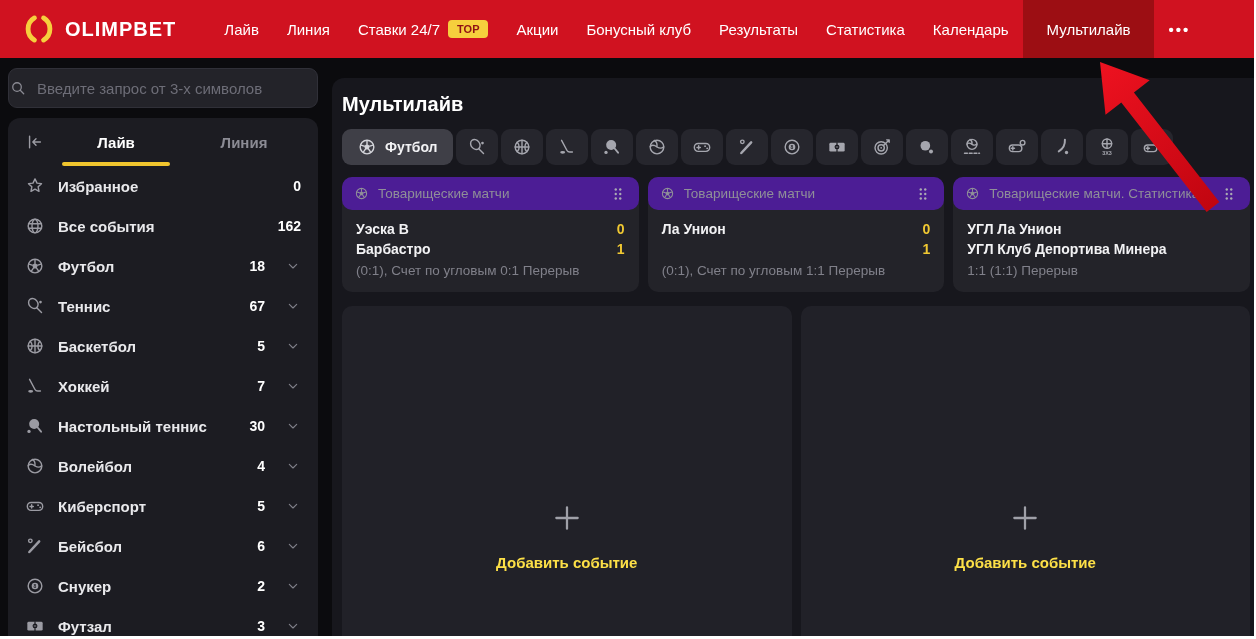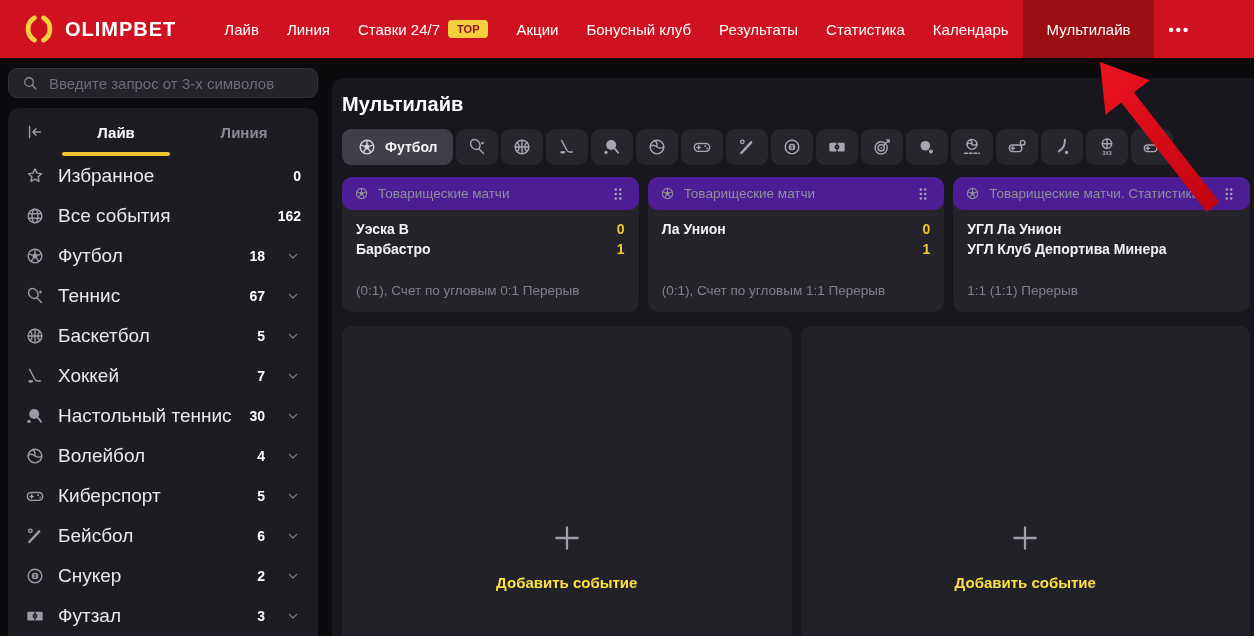--- a/index.html
+++ b/index.html
@@ -16,56 +16,56 @@
   .logo-mark{ width:34px; height:34px; color:#f6cf3d; }
   .logo-text{ font-size:20px; font-weight:800; letter-spacing:1px; color:#fff; }
   .nav-item{ display:flex; align-items:center; gap:8px; padding:0 14px; font-size:15px; font-weight:500; cursor:pointer; white-space:nowrap; }
   .nav-item.active{ background:#9c0e13; padding:0 24px; }
   .nav-item.more{ font-weight:800; letter-spacing:2px; font-size:15px; }
   .nav-badge{ background:#f6cf3d; color:#8f1014; font-size:11px; font-weight:700; padding:3px 9px; border-radius:4px; }
   
   .content{ display:flex; height:581px; padding-top:10px; }
   
   .sidebar{ width:318px; flex-shrink:0; display:flex; flex-direction:column; }
-  .searchbox{ height:30px; margin-left:8px; background:#232329; border:1px solid #303038; border-radius:9px;
-    display:flex; align-items:center; gap:10px; padding:0 12px; }
+  .searchbox{ height:40px; margin-left:8px; background:#232329; border:1px solid #303038; border-radius:9px;
+    display:flex; align-items:center; gap:10px; padding:0 0; }
   .searchbox .sicon{ width:18px; height:18px; color:#8a8a93; flex-shrink:0; }
   .searchbox input{ flex:1; background:transparent; border:none; outline:none; color:#e8e8ea; font-size:15px; font-family:"Liberation Sans", sans-serif;}
   .searchbox input::placeholder{ color:#6d6d77; }
   .side-panel{ margin-left:8px; margin-top:10px; background:#1c1c22; border-radius:12px 12px 0 0; flex:1; overflow:hidden; }
   .tabbar{ height:48px; display:flex; align-items:stretch; padding:0 10px; }
   .collapse-btn{ width:34px; display:flex; align-items:center; justify-content:center; color:#9b9ba3; cursor:pointer; background:none; border:none; }
   .collapse-btn svg{ width:20px; height:20px; }
   .tab{ flex:1; display:flex; align-items:center; justify-content:center; font-size:15px; font-weight:700; color:#8b8b94; position:relative; cursor:pointer; }
   .tab.active{ color:#fff; }
   .tab.active::after{ content:""; position:absolute; left:10px; right:10px; bottom:0; height:4px; border-radius:3px; background:#f0c52e; }
   .side-row{ height:40px; display:flex; align-items:center; gap:13px; padding:0 17px; cursor:pointer; }
   .side-row .icon{ width:20px; height:20px; color:#9b9ba3; flex-shrink:0; }
-  .side-row .label{ font-size:19px; font-weight:400; color:#e9e9ec; white-space:nowrap; }
+  .side-row .label{ font-size:15px; font-weight:700; color:#e9e9ec; white-space:nowrap; }
   .side-row .count{ margin-left:auto; font-size:14px; font-weight:700; color:#fff; }
   .side-row .chev{ width:16px; height:16px; color:#80808a; margin-left:7px; }
   
   .main{ flex:1; margin-left:14px; margin-top:10px; background:#17171d; border-radius:12px 0 0 0; overflow:hidden; }
   .main-title{ font-size:20px; font-weight:800; color:#fff; margin:15px 0 13px 10px; }
   .chips{ display:flex; gap:3px; margin:0 0 12px 10px; }
   .chip{ height:36px; min-width:42px; background:#26262d; border:none; border-radius:9px; color:#a5a6ae;
     display:flex; align-items:center; justify-content:center; gap:8px; cursor:pointer; padding:0 11px; }
   .chip svg{ width:20px; height:20px; }
   .chip.active{ background:#3f3f47; padding:0 15px; color:#d2d3d9; }
   .chip-label{ font-size:14px; font-weight:700; color:#f2f2f4; }
   .cards{ display:grid; grid-template-columns:repeat(3,1fr); gap:9px; margin:0 4px 14px 10px; }
   .card{ background:#232329; border-radius:10px; }
   .card-header{ height:33px; background:#4c1d95; border-radius:10px; display:flex; align-items:center; gap:9px; padding:0 12px; color:#8f8f98; }
   .card-header .hicon{ width:15px; height:15px; flex-shrink:0; }
   .card-title{ font-size:13.5px; color:#8f8f98; white-space:nowrap; overflow:hidden; }
   .drag{ margin-left:auto; width:18px; height:18px; color:#aaaab3; cursor:grab; flex-shrink:0; }
   .card-body{ padding:10px 14px 14px; }
   .team-row{ display:flex; font-size:14px; font-weight:700; color:#f2f2f4; line-height:19.5px; }
   .team-score{ margin-left:auto; color:#f0c832; }
-  .card-status{ margin-top:24px; font-size:13.5px; color:#80808a; }
+  .card-status{ margin-top:4px; font-size:13.5px; color:#80808a; }
   .panels{ display:grid; grid-template-columns:1fr 1fr; gap:9px; margin:0 4px 0 10px; }
   .add-panel{ height:430px; background:#212128; border:none; border-radius:10px; cursor:pointer;
     display:flex; flex-direction:column; align-items:center; padding-top:196px; gap:20px; color:#9fa0a8; }
   .add-panel svg{ width:32px; height:32px; }
   .add-label{ font-size:15px; font-weight:700; color:#fde047; }
   
   .arrow-overlay{ position:absolute; left:0; top:0; width:1256px; height:639px; pointer-events:none; z-index:50; }
 </style>
 </head>
 <body>

